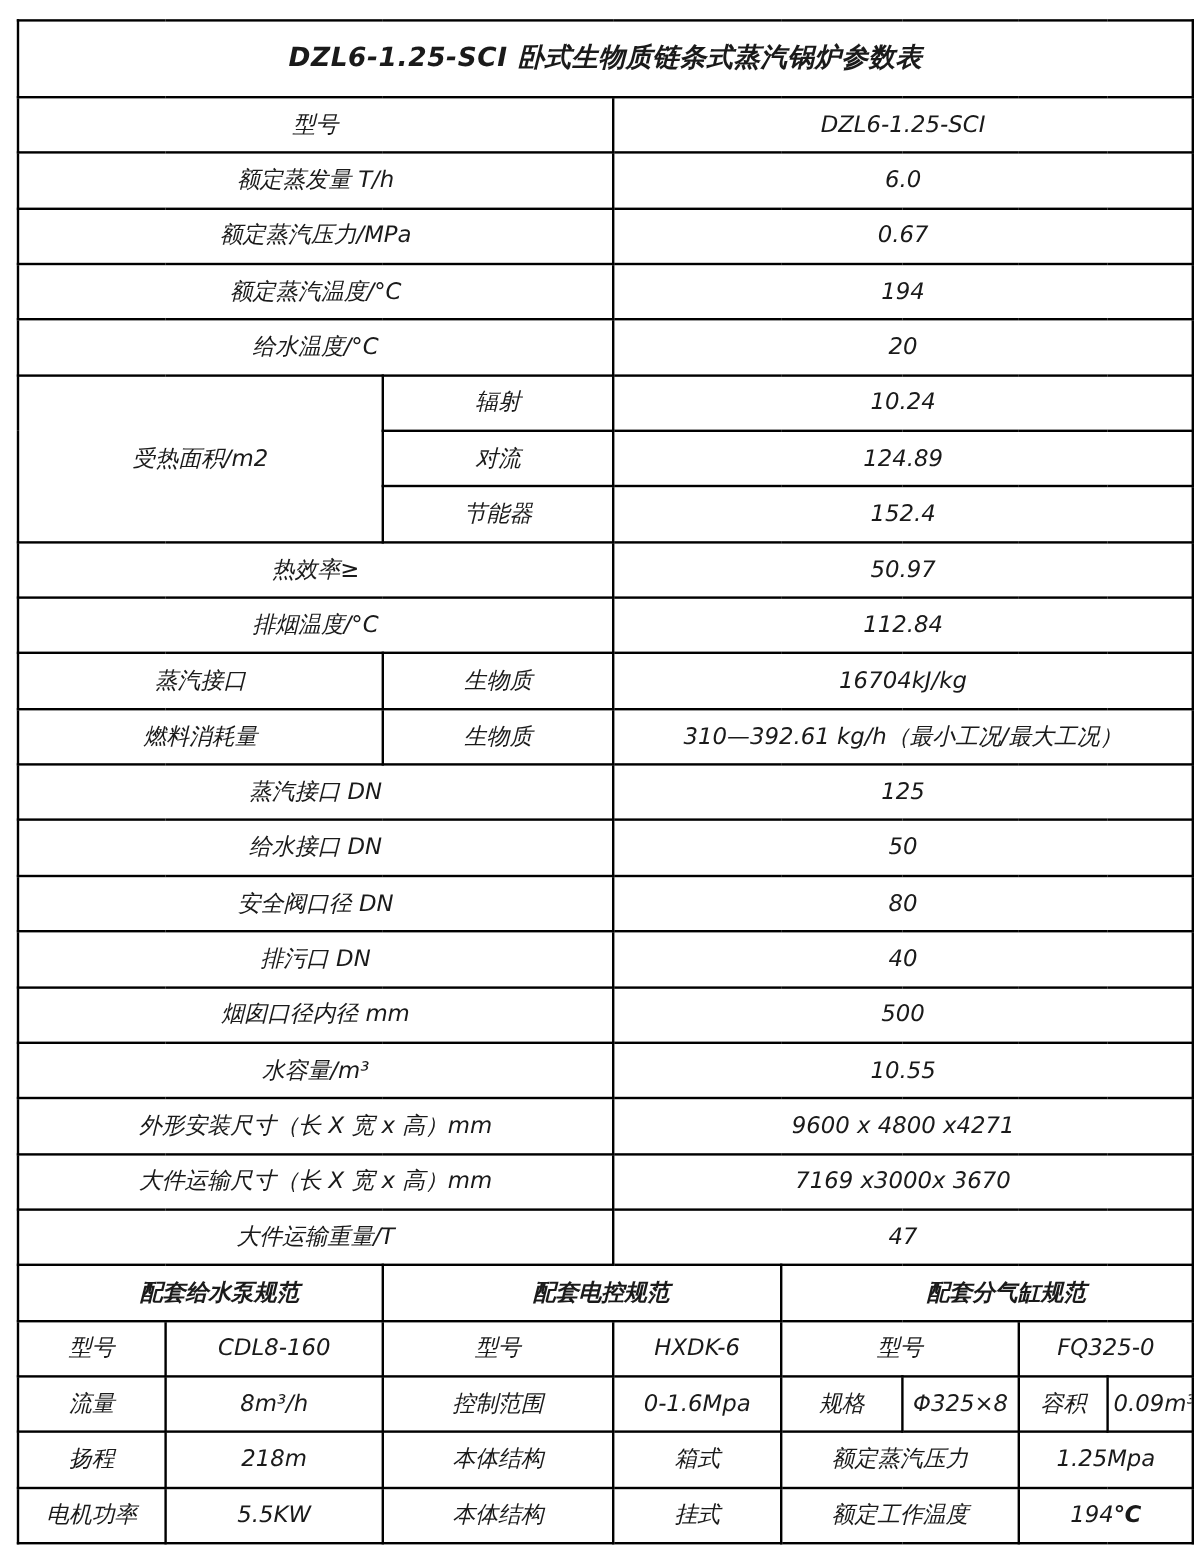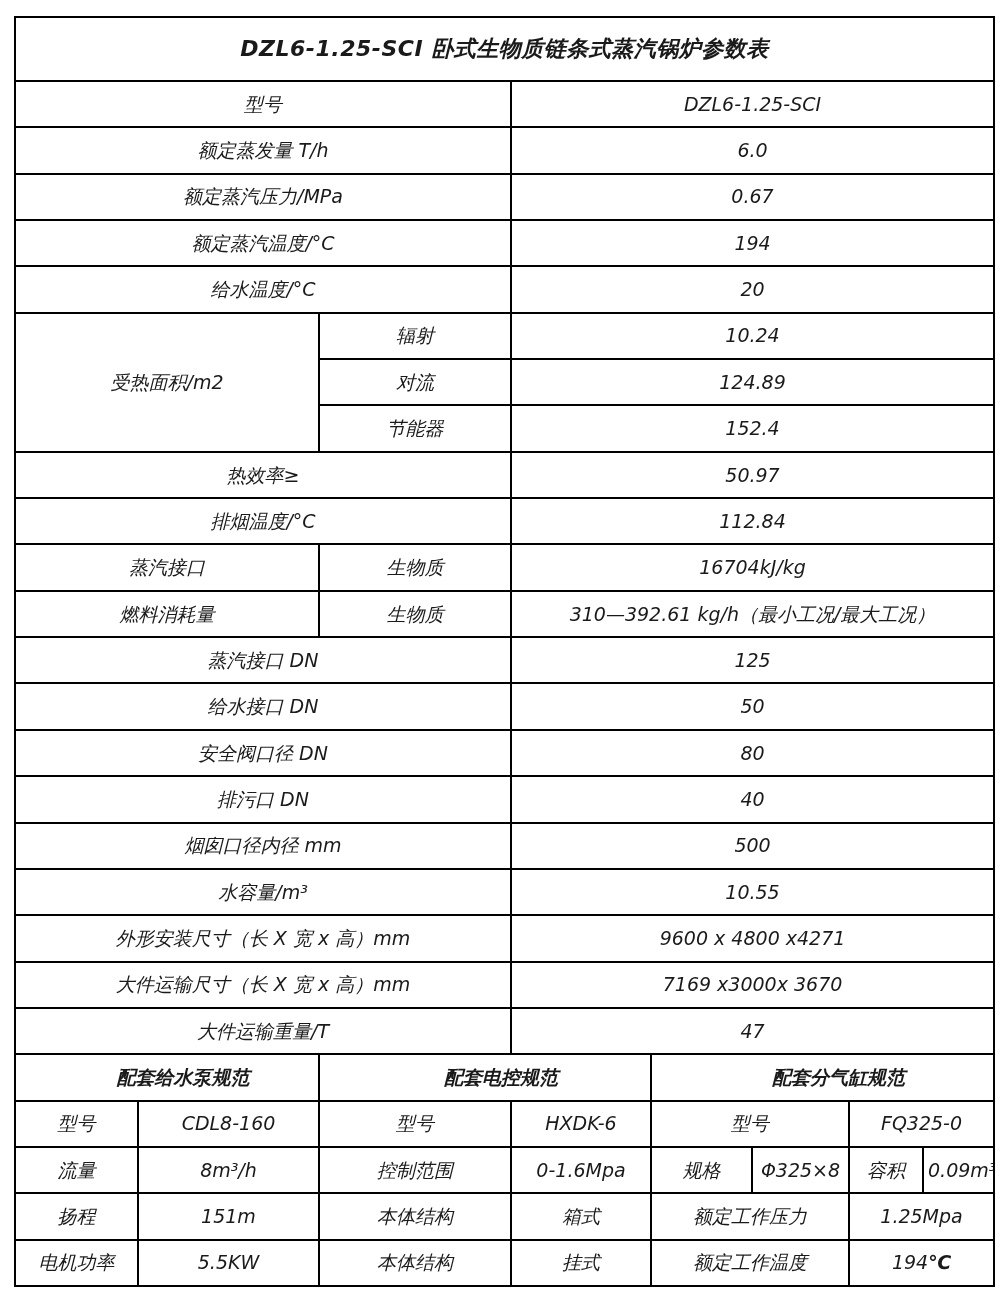--- a/index.html
+++ b/index.html
@@ -171,24 +171,24 @@
         <td>控制范围</td>
         <td>0-1.6Mpa</td>
         <td>规格</td>
         <td>Φ325×8</td>
         <td>容积</td>
         <td>0.09m³</td>
       </tr>
 
       <tr>
         <td>扬程</td>
-        <td>151m</td>
+        <td>218m</td>
         <td>本体结构</td>
         <td>箱式</td>
-        <td colspan="2">额定工作压力</td>
+        <td colspan="2">额定蒸汽压力</td>
         <td colspan="2">1.25Mpa</td>
       </tr>
 
       <tr>
         <td>电机功率</td>
         <td>5.5KW</td>
         <td>本体结构</td>
         <td>挂式</td>
         <td colspan="2">额定工作温度</td>
         <td colspan="2"><span>194</span><span class="bold">℃</span></td>

